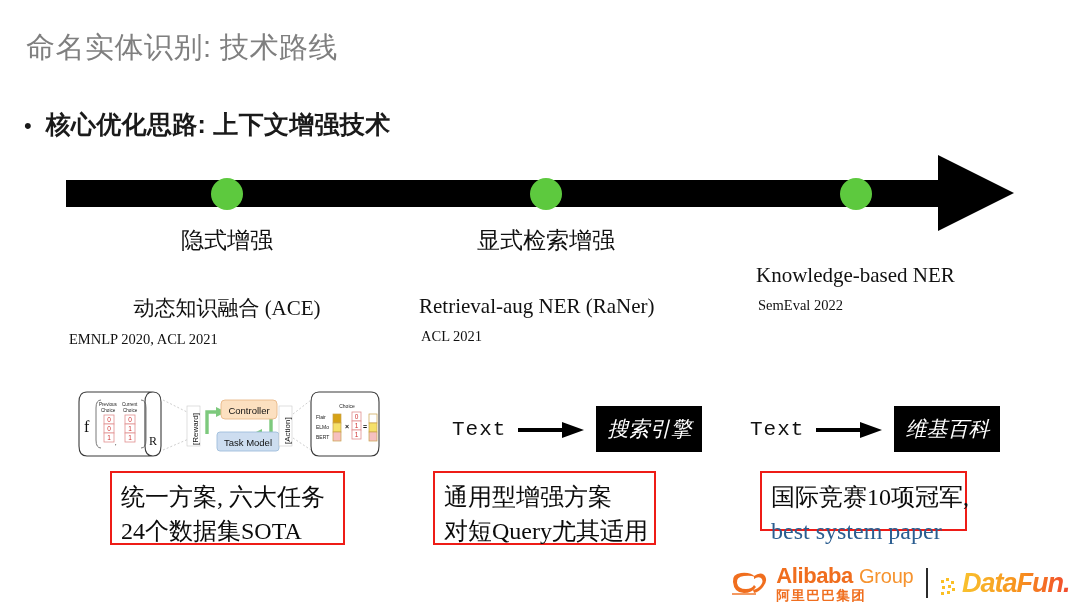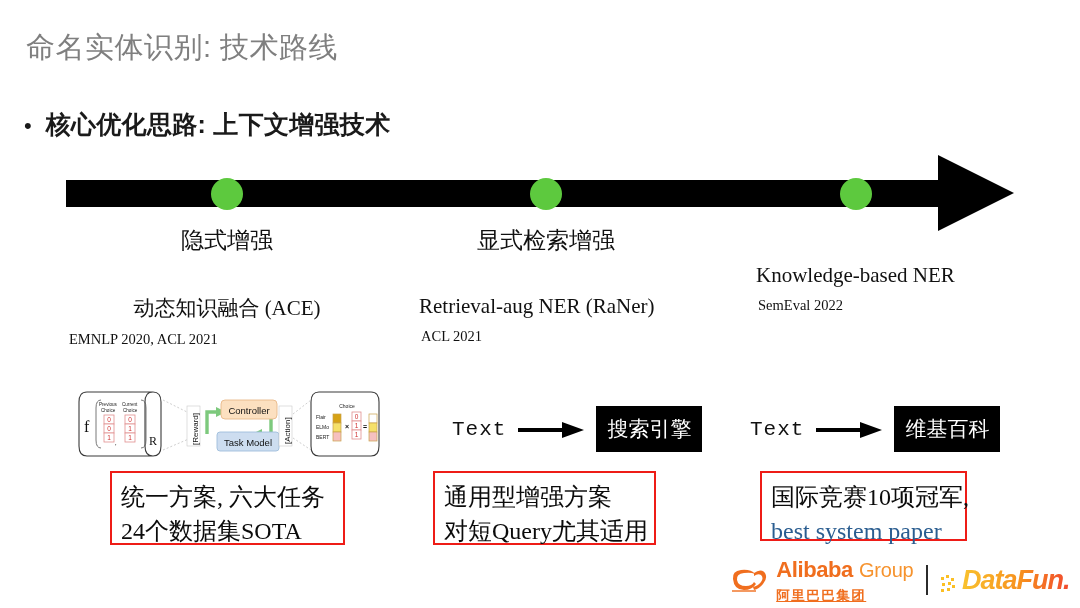--- a/index.html
+++ b/index.html
@@ -105,40 +105,41 @@
     border-top:8px solid transparent;
     border-bottom:8px solid transparent;
     border-left:22px solid #000;
   }
   .tf-box{
     background:#000;color:#fff;
     font-size:21px;line-height:1;
     padding:12px 11px 13px 11px;
     white-space:nowrap;
     font-family:"Liberation Sans", sans-serif;
+    font-style:italic;
   }
 
   
   .ace-fig{
     position:absolute;left:75px;top:388px;width:308px;height:72px;
   }
   .ace-fig svg{display:block;}
 
   
   .logos{
     position:absolute;right:6px;bottom:6px;
     display:flex;align-items:center;gap:12px;
   }
   .ali-logo{display:flex;align-items:center;}
   .ali-mark{width:46px;height:30px;}
   .ali-words{display:flex;flex-direction:column;line-height:1;}
   .ali-top{display:flex;align-items:baseline;gap:6px;}
   .ali-en{font-size:22px;font-weight:bold;color:#f06e1e;letter-spacing:-.4px;}
   .ali-grp{font-size:20px;color:#f6932e;letter-spacing:-.2px;}
-  .ali-cn{font-size:13.5px;font-weight:bold;color:#f06e1e;letter-spacing:1.5px;margin-top:8px;text-decoration:underline;}
+  .ali-cn{font-size:13.5px;font-weight:bold;color:#f06e1e;letter-spacing:1.5px;margin-top:2px;}
   .logo-sep{width:2.5px;height:30px;background:#2b2b2b;}
   .df-logo{display:flex;align-items:flex-end;gap:2px;}
   .df-dots{width:20px;height:22px;}
 </style>
 </head>
 <body>
 
 <div class="slide">
 
   <div class="slide-title">命名实体识别: 技术路线</div>
@@ -292,21 +293,21 @@
 
   <div class="textflow" style="left:750px;top:406px">
     <span class="tf-label">Text</span>
     <span class="tf-arrow">
       <span class="shaft"></span>
         <span class="head"></span>
     </span>
     <span class="tf-box">维基百科</span>
   </div>
 
-  <div class="redbox" style="left:760px;top:471px;width:207px;height:70px">
+  <div class="redbox" style="left:760px;top:471px;width:207px;height:60px">
     <div class="line">国际竞赛10项冠军,</div>
     <div class="line blue">best system paper</div>
   </div>
 
   <div class="logos">
 
     <div class="ali-logo">
       <svg class="ali-mark" viewBox="0 0 46 30" xmlns="http://www.w3.org/2000/svg">
         <path d="M3 14 Q2 6 11 5 Q21 4 25 9 Q21 7 14 8 Q6 9 7 15 Q8 21 16 21 Q22 21 24 17 L26 19 Q22 25 14 25 Q4 25 3 14 Z" fill="#f06e1e"></path>
         <path d="M24 8 Q31 3 35 8 Q38 13 33 19 Q29 24 24 25 L23 22 Q28 21 31 17 Q34 13 31 10 Q28 8 24 11 Z" fill="#f06e1e"></path>

